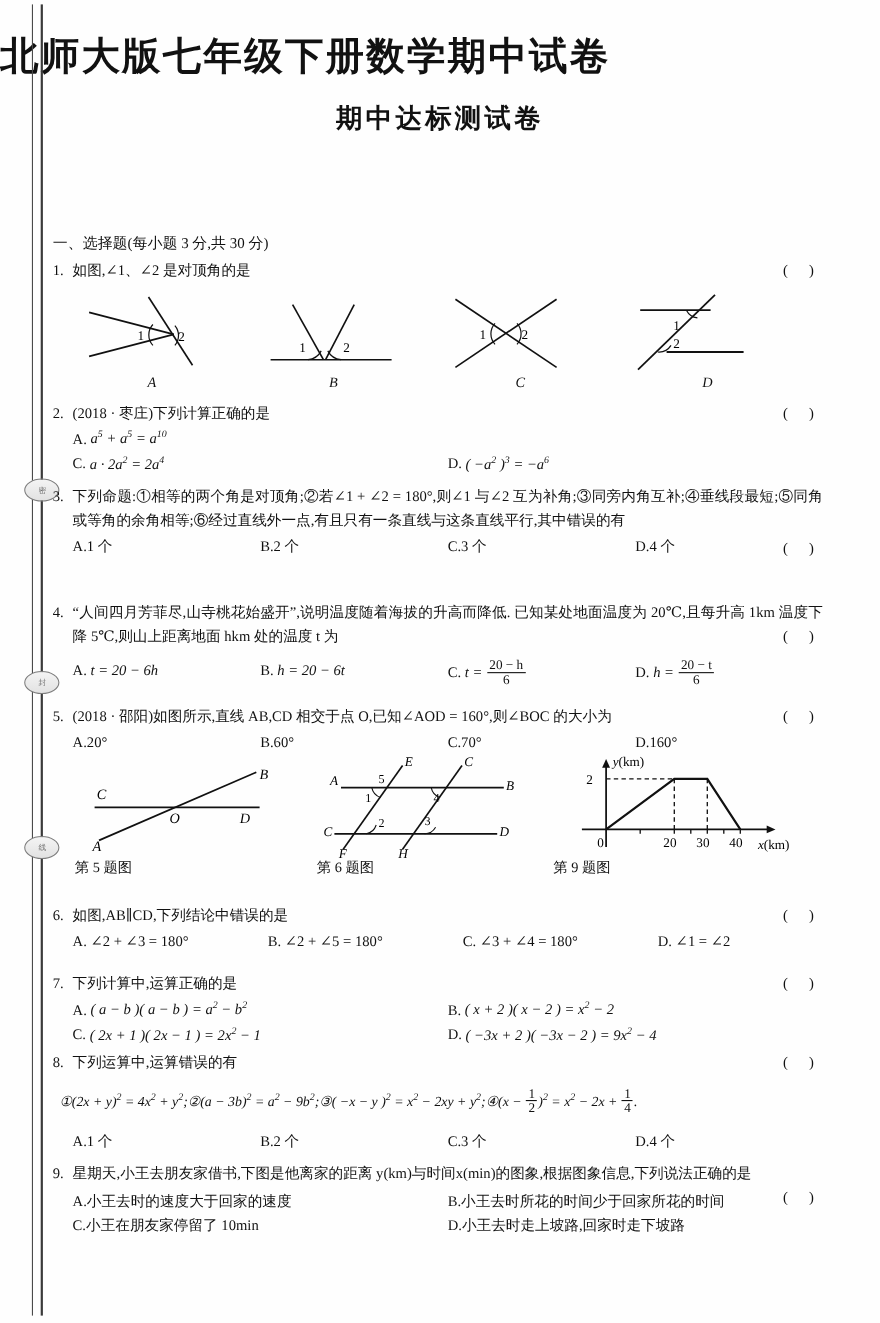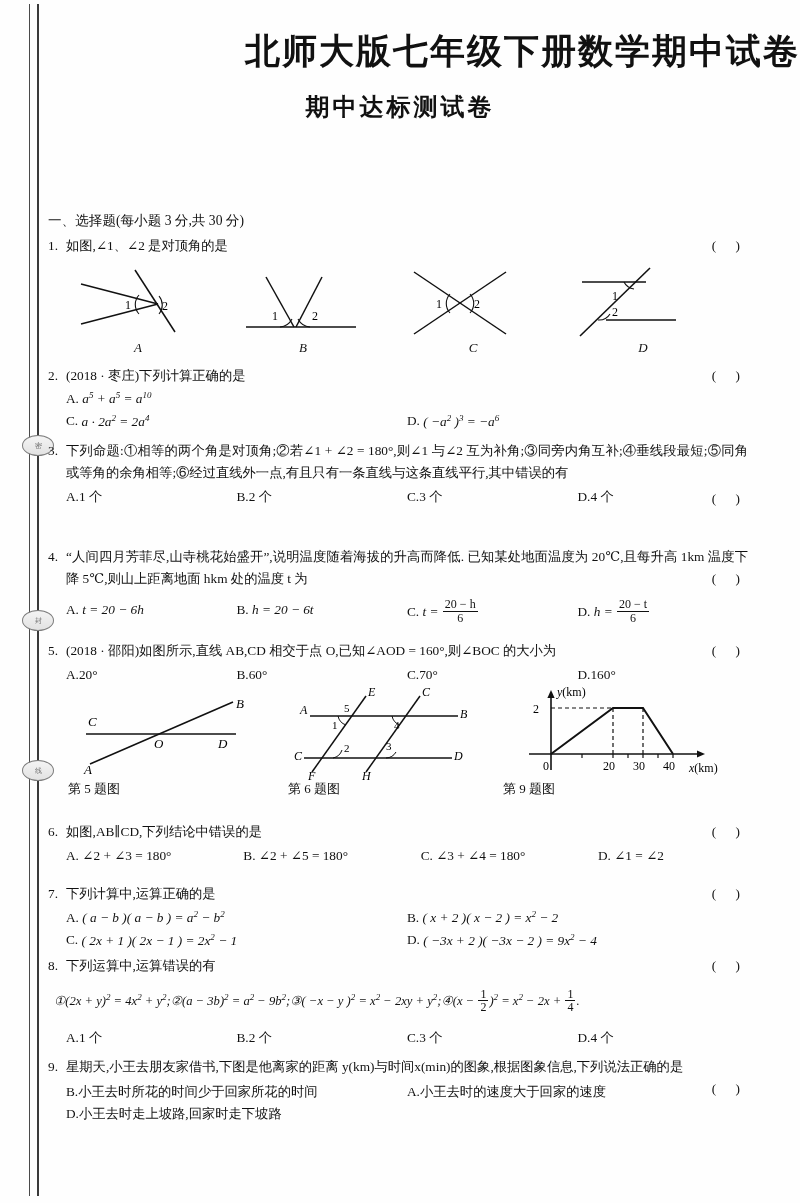--- a/index.html
+++ b/index.html
@@ -23,21 +23,21 @@
     border:1px solid #7d7d7d;border-radius:50%;
     background:linear-gradient(#f4f4f4,#e2e2e2);
     display:flex;align-items:center;justify-content:center;
     font-size:7px;color:#6d6d6d;letter-spacing:-1px;
     font-family:"DejaVu Sans",sans-serif;
     overflow:hidden;
   }
 
   
   .title{
-    text-align:right;font-size:35px;font-weight:bold;
+    text-align:left;font-size:35px;font-weight:bold;
     letter-spacing:2px;padding-top:28px;
     font-family:Liberation Mono, monospace;
   }
   .subtitle{
     text-align:center;font-size:24px;font-weight:bold;
     letter-spacing:3px;margin-top:16px;
     font-family:"DejaVu Serif","Liberation Serif",serif;
   }
   .timeline{
     text-align:center;font-size:14px;margin-top:12px;letter-spacing:1px;
@@ -430,27 +430,30 @@
 
   <div class="content" style="top:1053px">
     <div class="q">
       <div class="q-line">
         <span class="q-num">9.</span>
         <span class="q-text">星期天,小王去朋友家借书,下图是他离家的距离 y(km)与时间x(min)的图象,根据图象信息,下列说法正确的是</span>
       </div>
       <div style="position:absolute;right:0;top:22px;letter-spacing:8px">(    )</div>
       <div class="opts two" style="margin-top:3px">
         <div class="opt">
+          <span>A.</span><span>小王去时的速度大于回家的速度</span>
+        </div>
+        <div class="opt">
           <span>B.</span><span>小王去时所花的时间少于回家所花的时间</span>
         </div>
-        <div class="opt">
-          <span>A.</span><span>小王去时的速度大于回家的速度</span>
-        </div>
       </div>
       <div class="opts two">
         <div class="opt">
+          <span>C.</span><span>小王在朋友家停留了 10min</span>
+        </div>
+        <div class="opt">
           <span>D.</span><span>小王去时走上坡路,回家时走下坡路</span>
         </div>
       </div>
     </div>
   </div>
 
 </div>
 
 </body></html>

